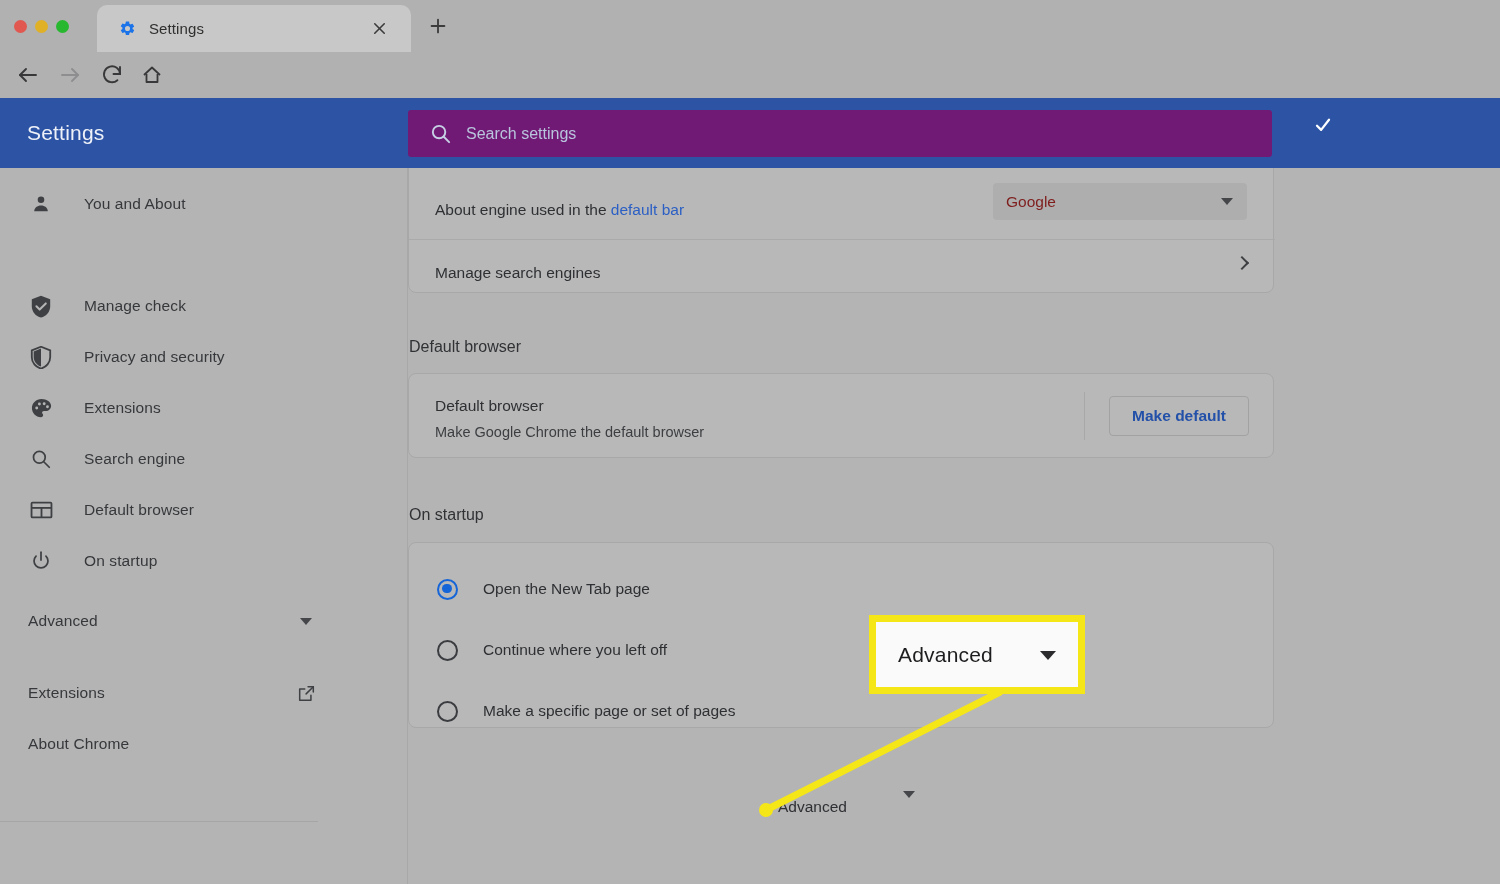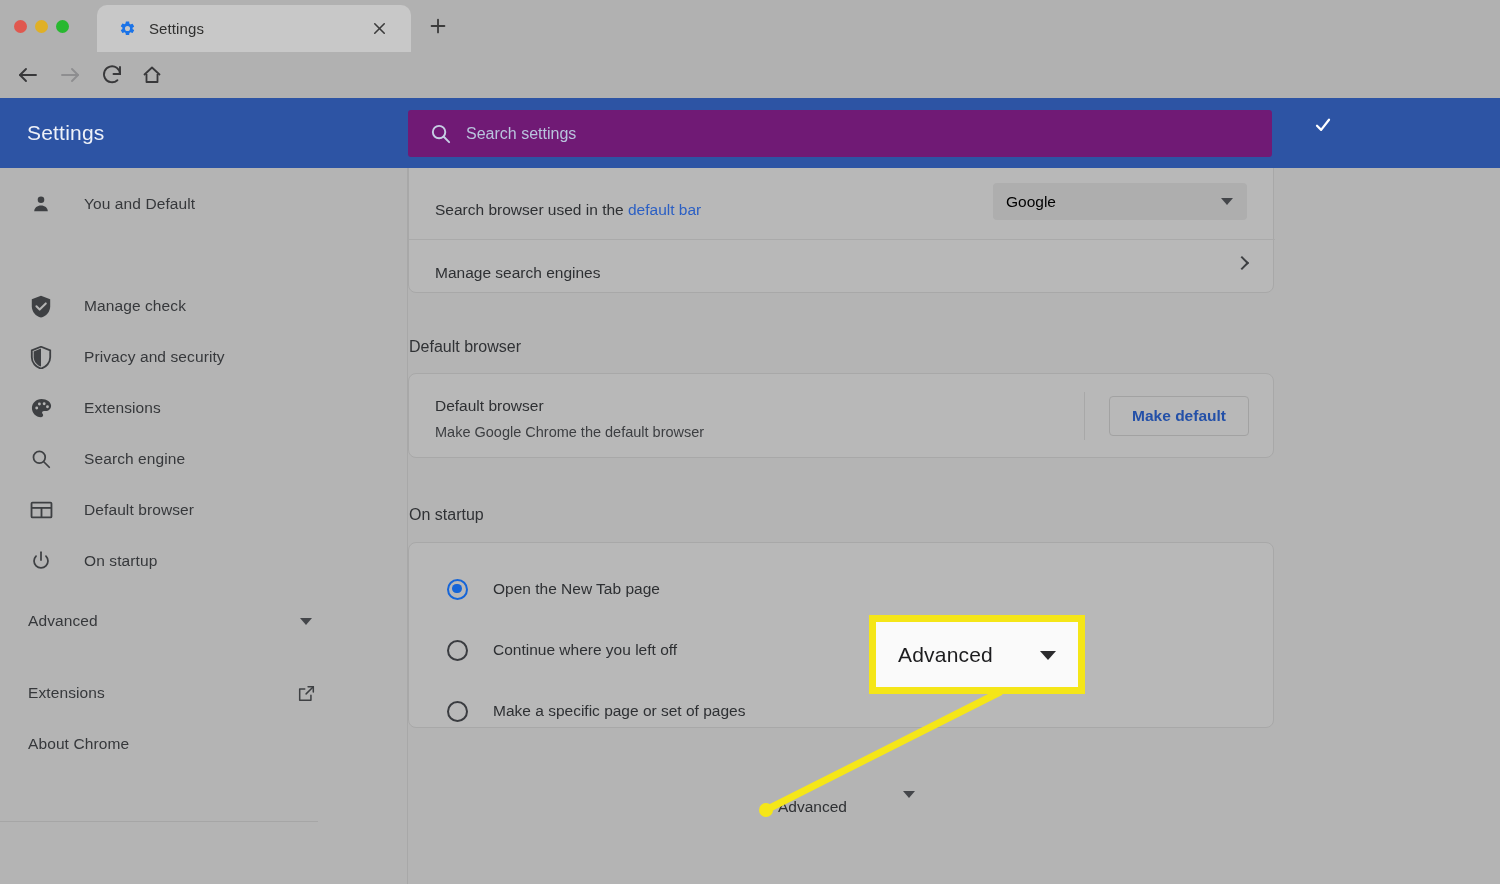--- a/index.html
+++ b/index.html
@@ -261,21 +261,21 @@
   }
 
   .dropdown-google {
     position: absolute; left: 584px; top: 14px;
     width: 254px; height: 37px;
     background: #aeaeae;
     border-radius: 4px;
     display: flex; align-items: center;
   }
   .dd-val {
-    position: absolute; left: 13px; font-size: 15.5px; color: #000000;
+    position: absolute; left: 13px; font-size: 15.5px; color: #7f1d1d;
   }
   .dd-caret {
     position: absolute; right: 14px; top: 15px;
   }
   .caret-dn {
     width: 0; height: 0;
     border-left: 6px solid transparent;
     border-right: 6px solid transparent;
     border-top: 7px solid #44464a;
     display: block;
@@ -298,21 +298,21 @@
     color: #2350a8;
     cursor: pointer;
   }
   .btn-sep {
     position: absolute; right: 188px; top: 18px;
     width: 1px; height: 48px; background: #a8a8a8;
   }
 
   
   .radio-row {
-    position: absolute; left: 12px; width: 100%; height: 46px;
+    position: absolute; left: 2px; width: 100%; height: 46px;
     display: flex; align-items: center; padding-left: 36px;
   }
   .radio {
     position: absolute; left: 26px;
     width: 21px; height: 21px; border-radius: 50%;
     border: 2.2px solid #3a3c40;
     box-sizing: border-box;
   }
   .radio.checked {
     border-color: #1565d8;
@@ -515,21 +515,21 @@
 
   <div class="sidebar">
 
     <div class="sb-item" style="top:11px">
       <span class="sb-icon">
         <svg width="22" height="22" viewBox="0 0 24 24" fill="#3e4043">
           <circle cx="12" cy="7.4" r="3.6"></circle>
           <path d="M4.6 20c0-4.1 3.3-6.5 7.4-6.5s7.4 2.4 7.4 6.5z"></path>
         </svg>
       </span>
-      <span class="sb-label">You and Default</span>
+      <span class="sb-label">You and About</span>
     </div>
 
 
     <div class="sb-item" style="top:113px">
       <span class="sb-icon">
         <svg width="22" height="23" viewBox="0 0 22 24" fill="#3e4043">
           <path d="M11 .8L1.4 4.5v7.2c0 5.6 4.1 10.6 9.6 11.8 5.5-1.2 9.6-6.2 9.6-11.8V4.5z"></path>
           <polyline points="6.2,11.8 9.6,15.2 16,8.8" stroke="#b4b4b4" stroke-width="2.1" fill="none" stroke-linecap="round" stroke-linejoin="round"></polyline>
         </svg>
       </span>
@@ -614,21 +614,21 @@
       <span class="sb-label">About Chrome</span>
     </div>
   </div>
   <div class="sb-divider-v"></div>
 
   <div class="main">
 
     <div class="card" style="left:0px; top:-40px; width:866px; height:165px;">
 
       <div class="row-label" style="left:26px; top:72px;">
-        <span>Search browser used in the </span><span class="link-blue">default bar</span>
+        <span>About engine used in the </span><span class="link-blue">default bar</span>
       </div>
 
       <div class="dropdown-google" style="top:54px;">
         <span class="dd-val">Google</span>
         <span class="dd-caret">
             <span class="caret-dn"></span>
           </span>
       </div>
 
       <div class="row-divider" style="left:0; top:110px; width:866px;"></div>

